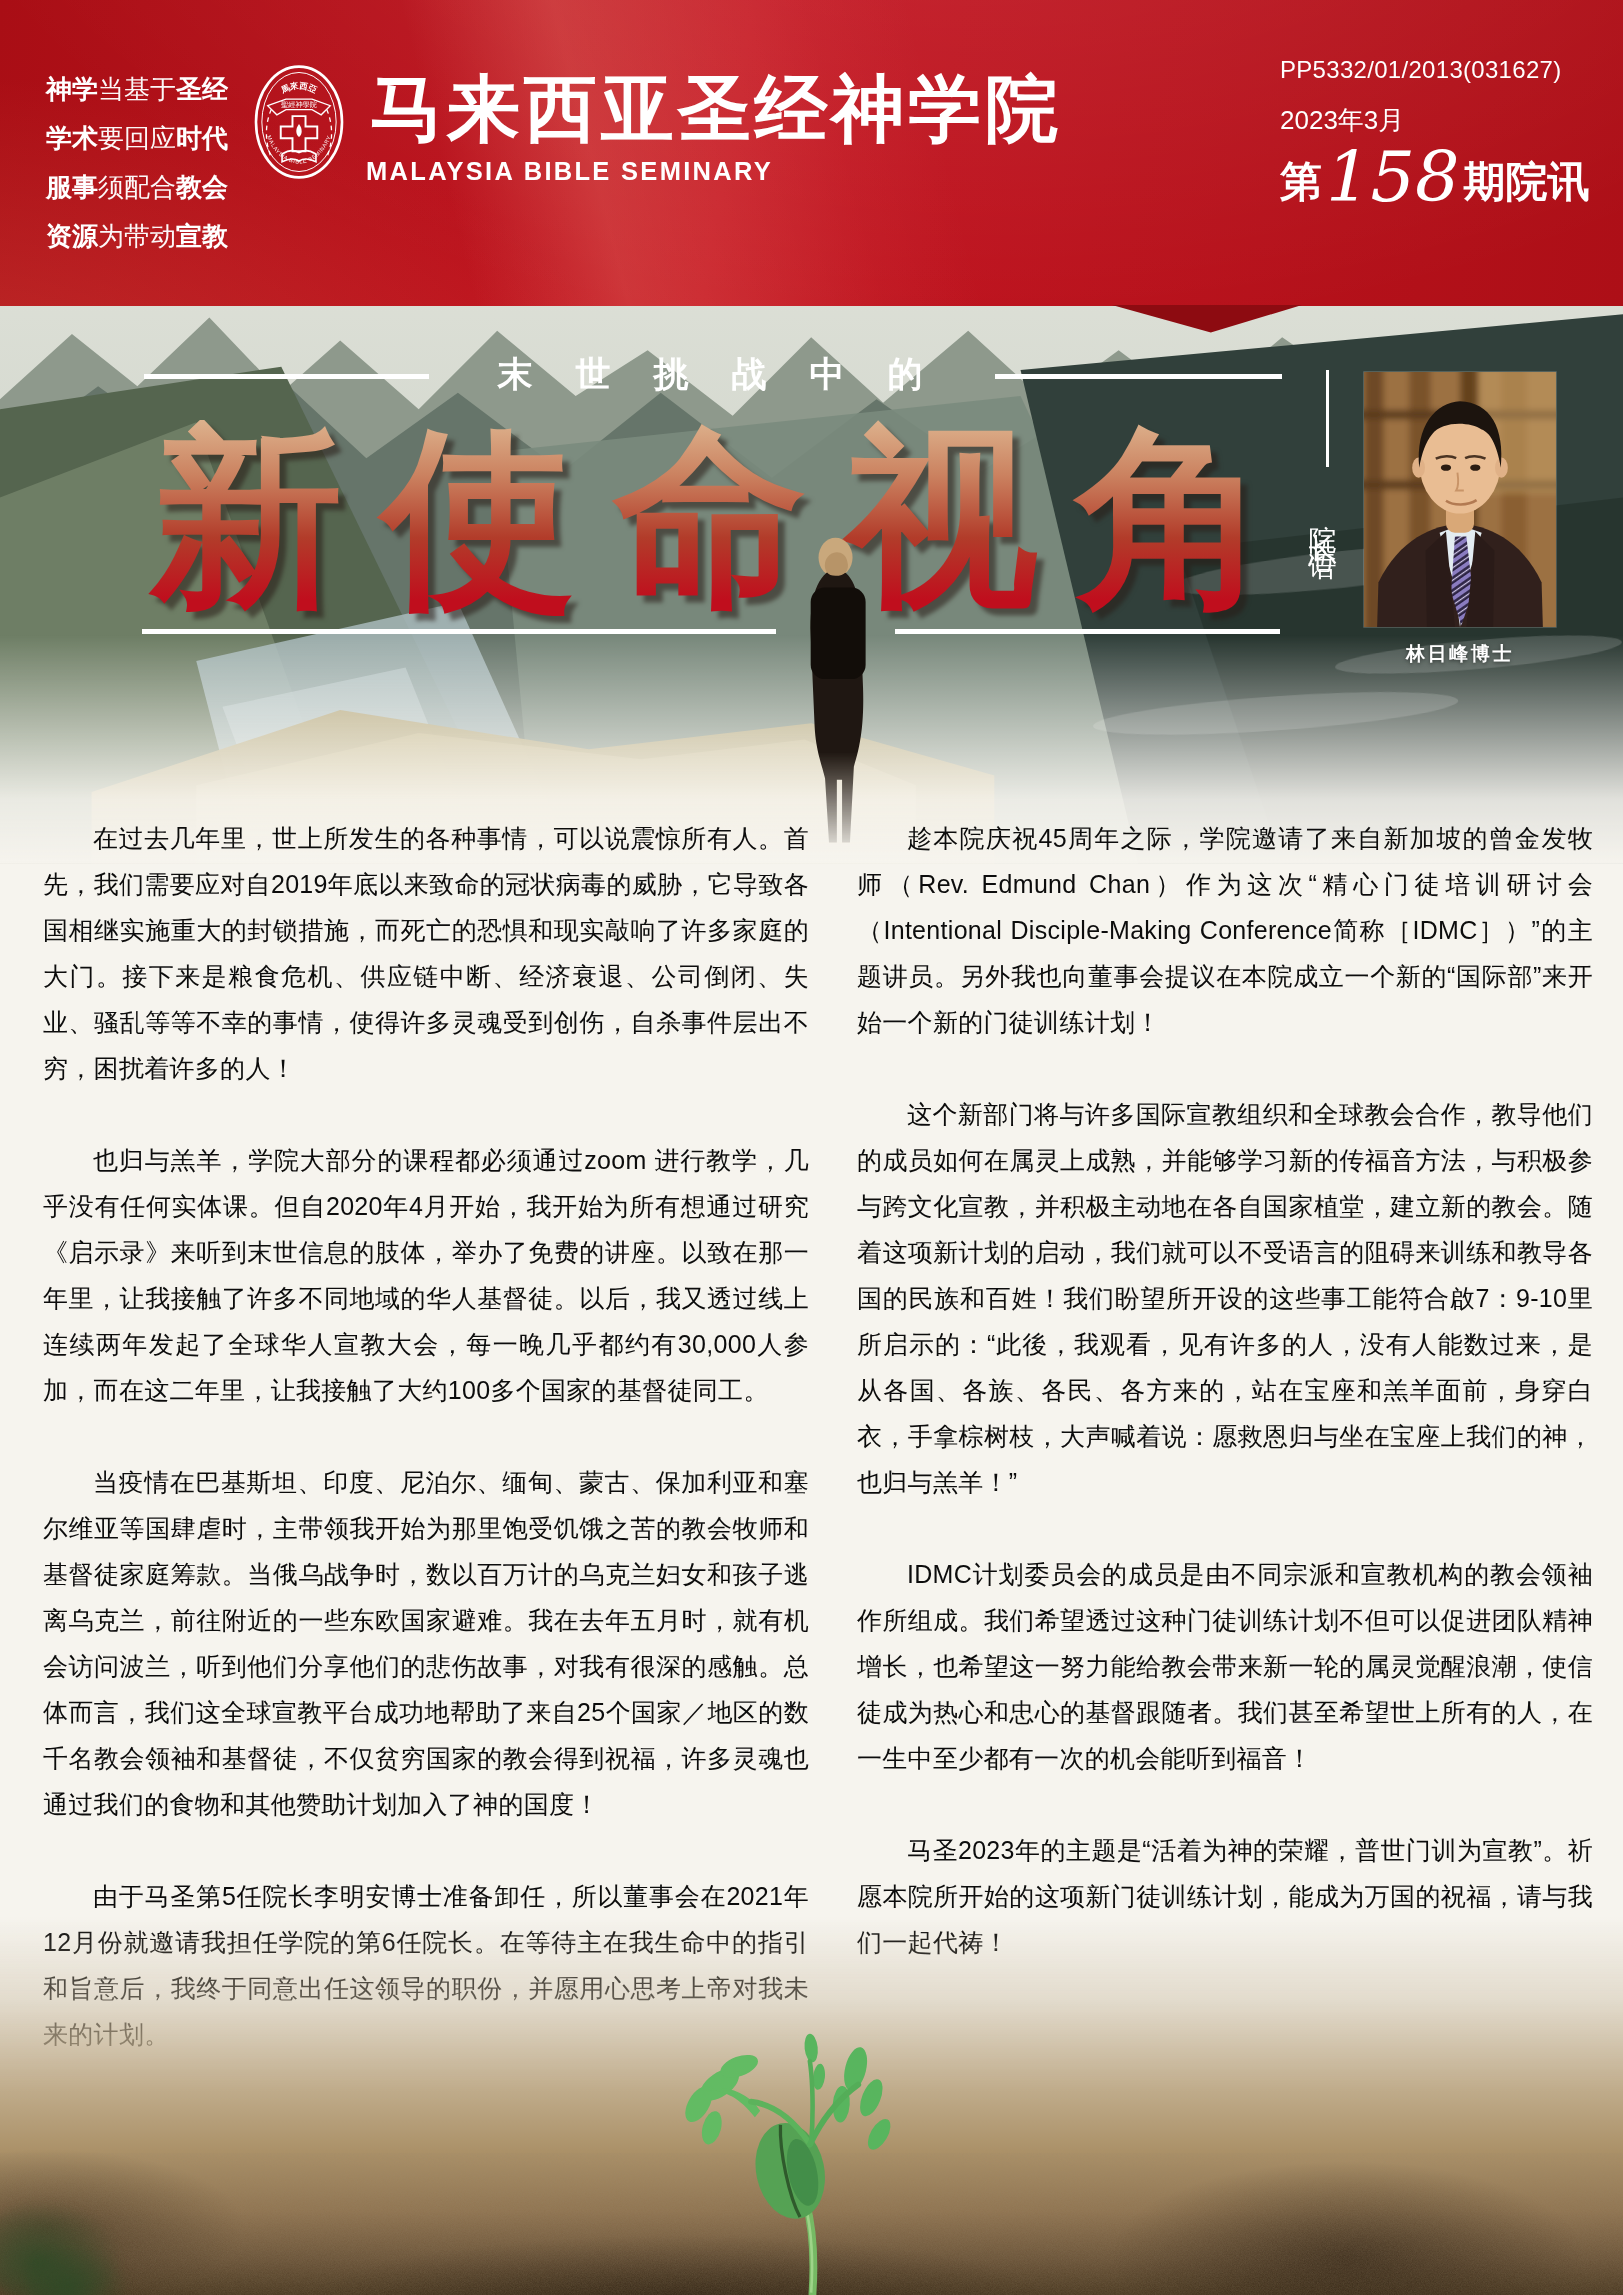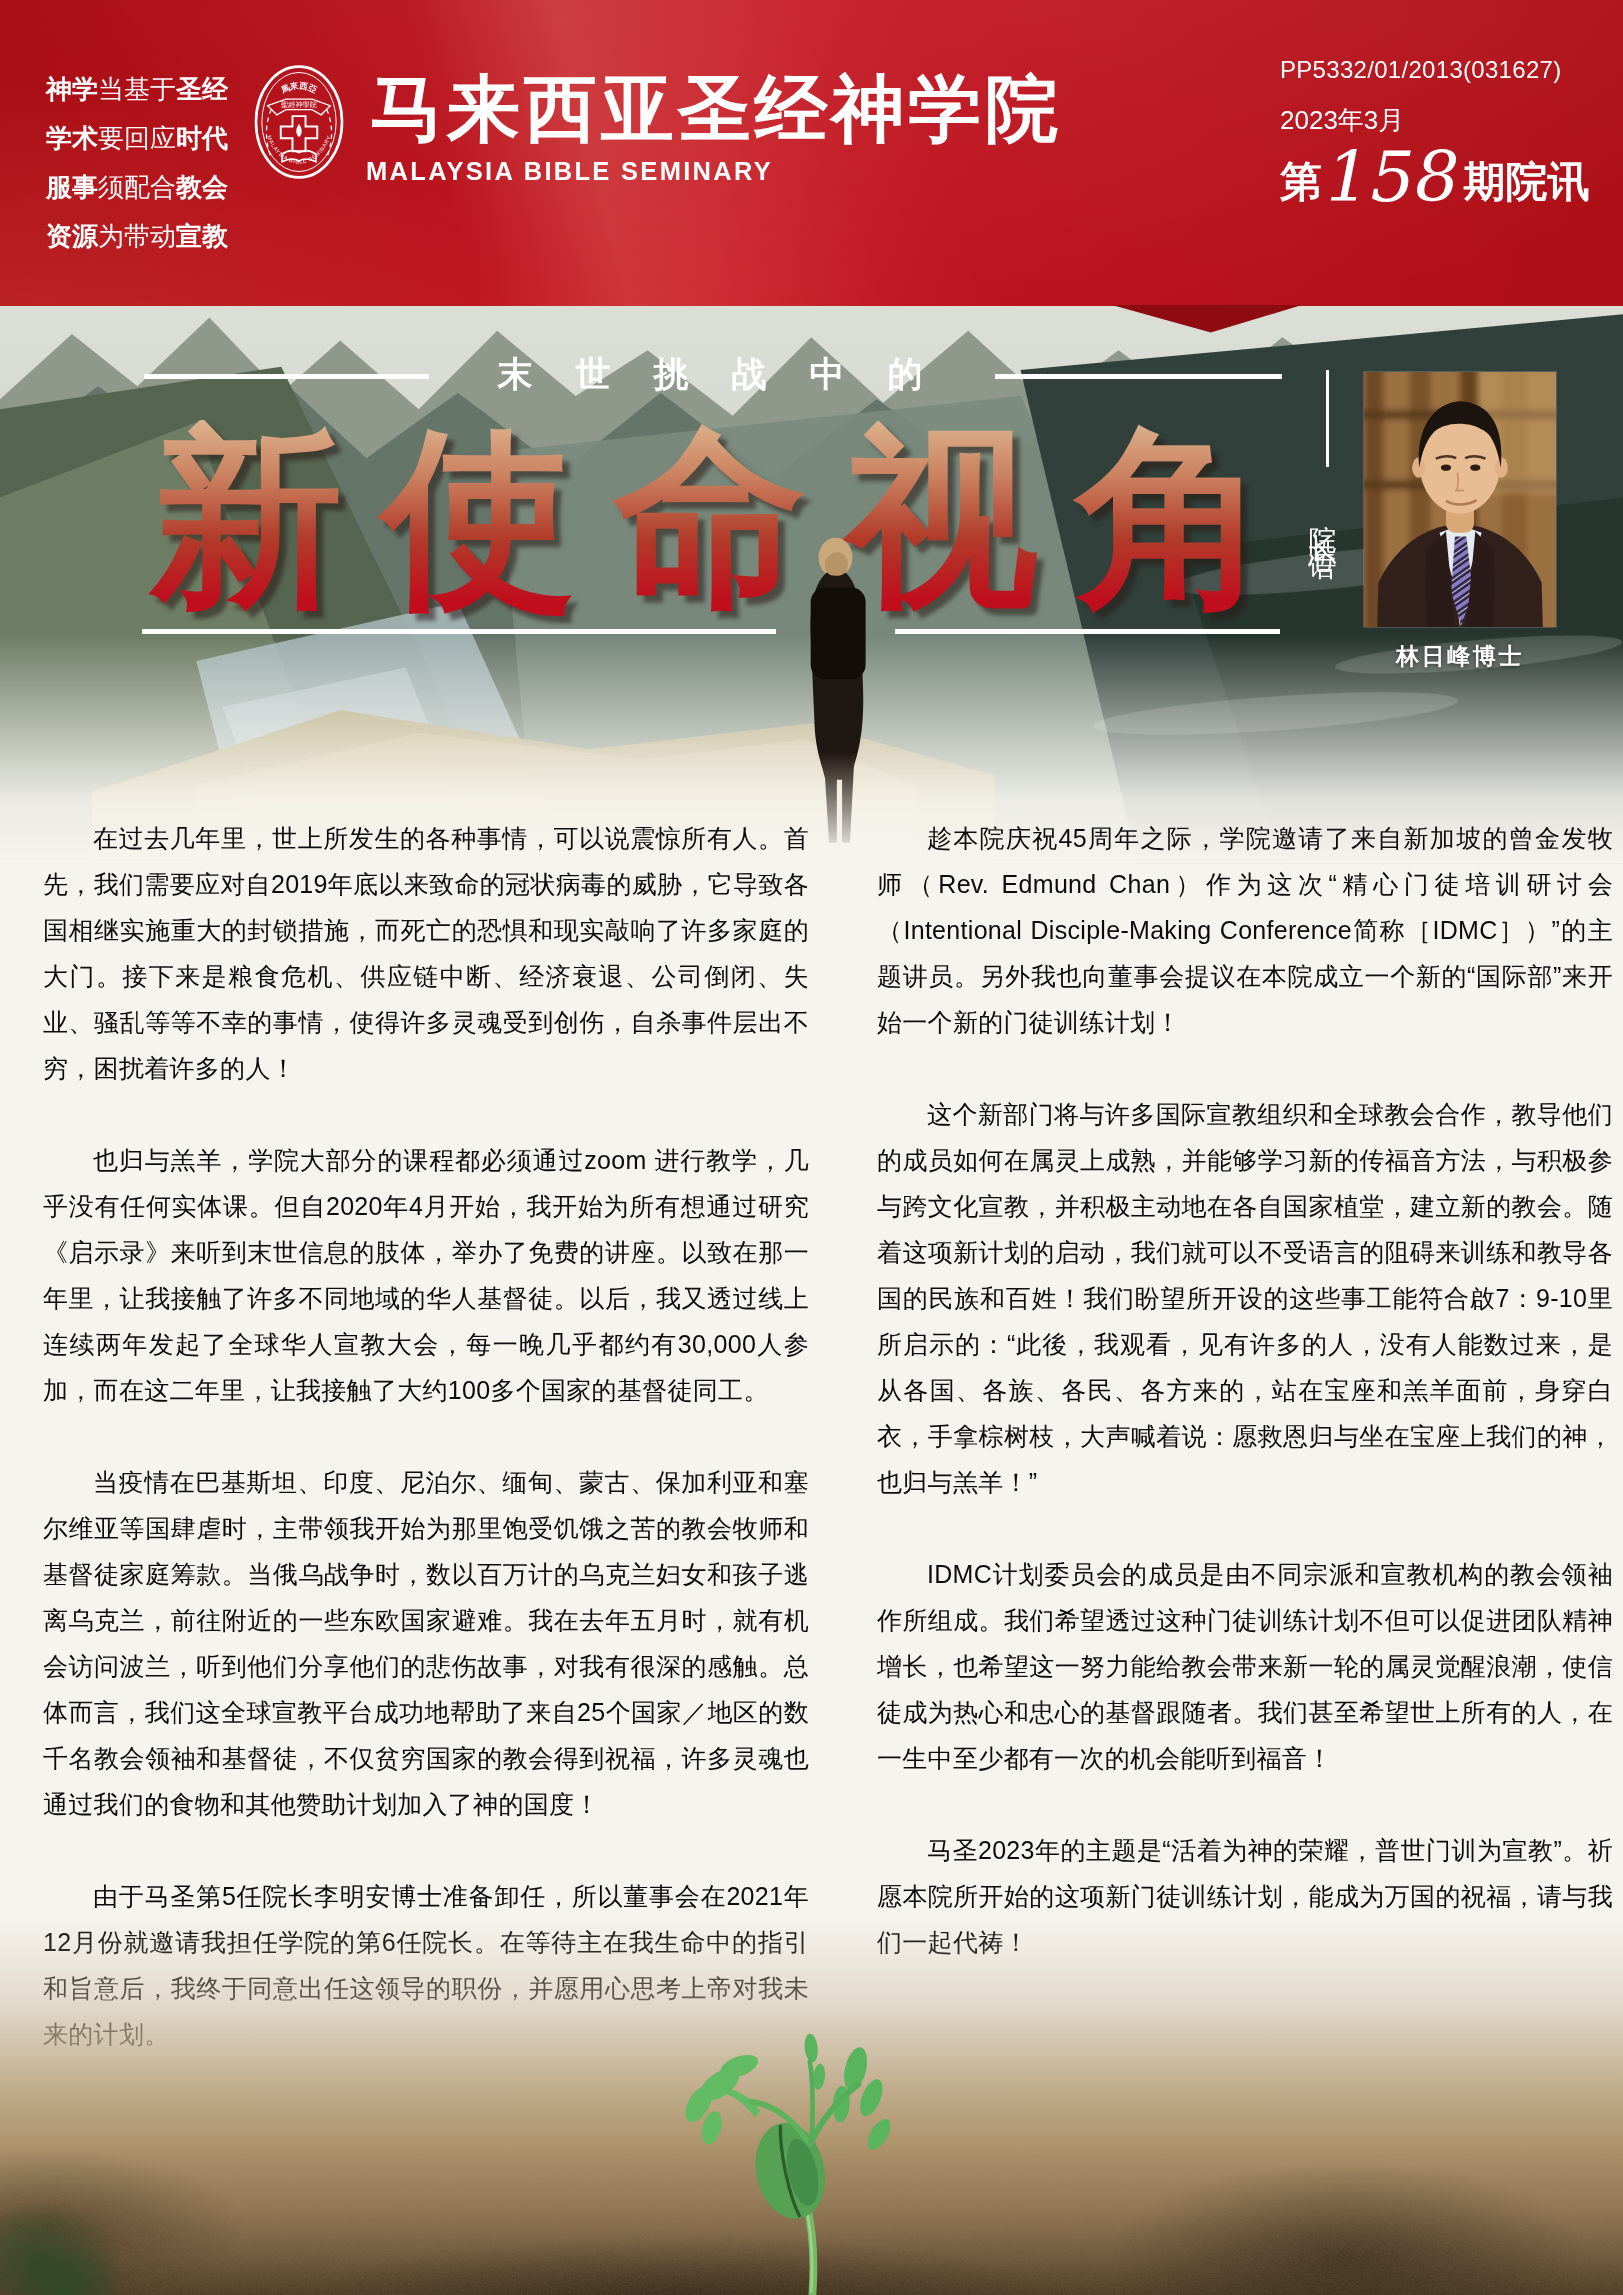--- a/index.html
+++ b/index.html
@@ -43,24 +43,24 @@
   .uline{position:absolute;top:629px;height:4.6px;background:#fff;}
   .uline.l{left:142px;width:634px;} .uline.r{left:895px;width:385px;}
   .president-line{position:absolute;left:1326px;top:370px;width:3.3px;height:97px;background:#fff;}
   .president-label{position:absolute;left:1303px;top:503px;color:#fff;font-size:28px;letter-spacing:9.2px;
     writing-mode:vertical-rl;text-orientation:upright;}
   .hiker{position:absolute;left:762px;top:530px;
     -webkit-mask-image:linear-gradient(180deg,#000 68%,transparent 100%);
     mask-image:linear-gradient(180deg,#000 68%,transparent 100%);}
   .photo{position:absolute;left:1364px;top:372px;width:192px;height:255px;overflow:hidden;box-shadow:0 0 0 0.7px rgba(255,255,255,.25);}
   .photo-caption{position:absolute;left:1364px;top:641px;width:192px;text-align:center;color:#fff;
-    font-size:23px;font-weight:700;letter-spacing:2.6px;text-shadow:0 1.3px 3.9px rgba(0,0,0,.5);white-space:nowrap;}
-
-  
-  .article{position:absolute;left:43px;top:815px;display:flex;gap:68px;color:#0c0c0c;justify-content:space-between;}
+    font-size:19px;font-weight:700;letter-spacing:2.6px;text-shadow:0 1.3px 3.9px rgba(0,0,0,.5);white-space:nowrap;}
+
+  
+  .article{position:absolute;left:43px;top:815px;display:flex;gap:48px;color:#0c0c0c;justify-content:space-between;}
   .col{display:block;}
   .col.left{width:766px;} .col.right{width:736px;}
   .col p{margin:0 0 46px 0;font-size:25px;line-height:46px;text-align:justify;text-indent:2em;
     font-weight:500;letter-spacing:0.3px;}
   .col p:last-child{margin-bottom:0;}
 
   
   .soil{position:absolute;left:0;top:1917px;width:1623px;height:378px;
     background:linear-gradient(180deg, rgba(214,205,188,0) 0%, rgba(203,189,164,0.45) 22%,
       #bfab8a 46%, #ab9168 62%, #8f7350 78%, #6b5439 90%, #47361f 100%);}

